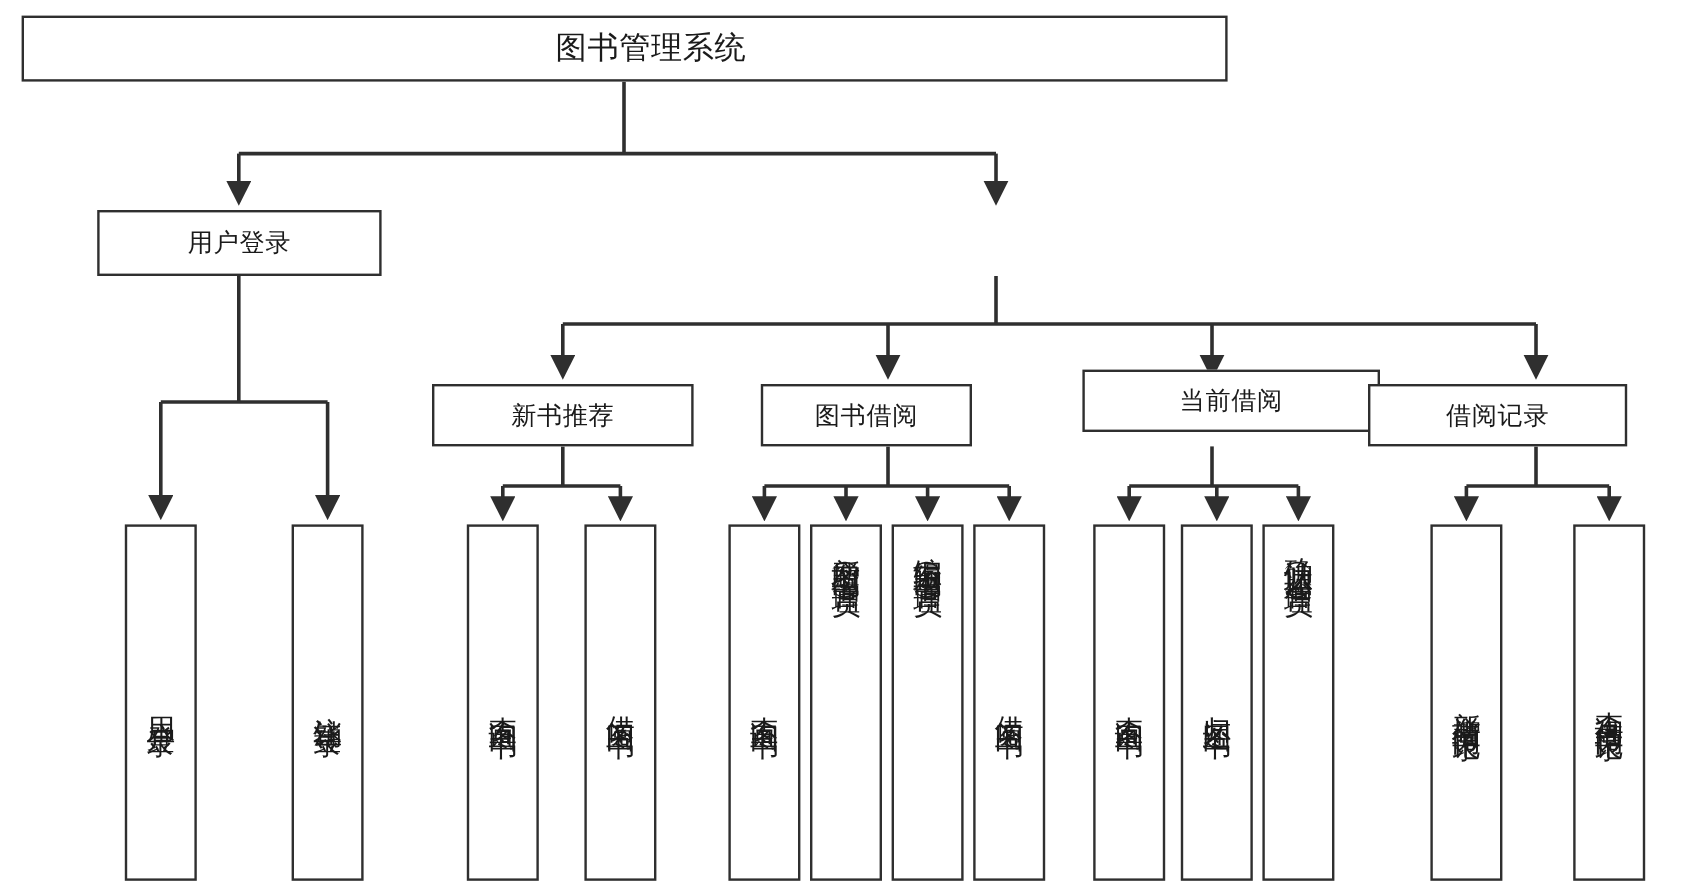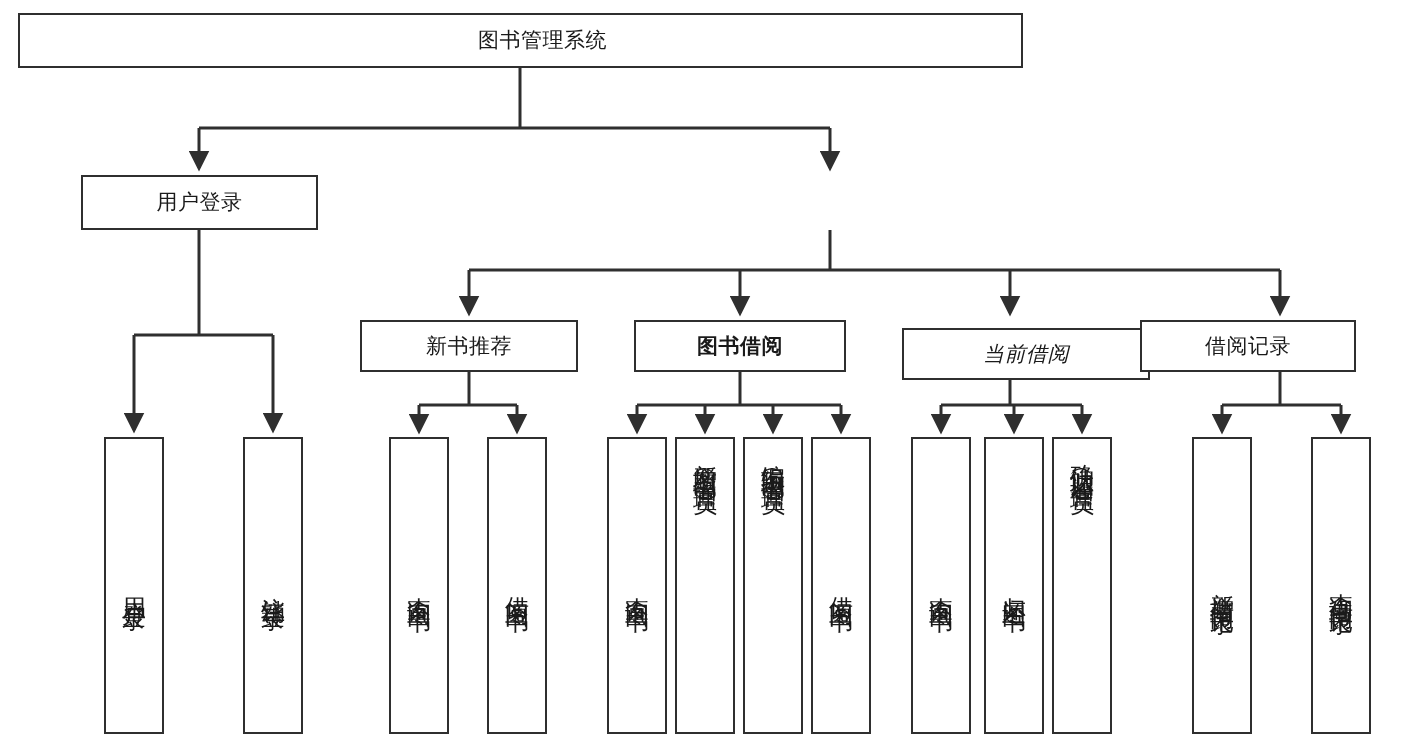--- a/index.html
+++ b/index.html
@@ -40,21 +40,21 @@
     display: block;
     text-align: center;
     line-height: 1.18;
   }
   .node.horizontal .node-label {
     font-size: 21px;
     letter-spacing: 0.5px;
     white-space: nowrap;
   }
   .node.root .node-label {
-    font-size: 21px;
+    font-size: 26px;
     margin-left: 44px;
   }
   .node.vertical {
     align-items: flex-start;
     padding-top: 6px;
   }
   .node.vertical .node-label {
     writing-mode: vertical-rl;
     text-orientation: upright;
     font-size: 24px;
@@ -137,24 +137,24 @@
     <span class="node-label">图书管理系统</span>
   </div>
 
   <div class="node horizontal" style="left: 81px; top: 175px; width: 237px; height: 55px;">
     <span class="node-label">用户登录</span>
   </div>
 
   <div class="node horizontal" style="left: 360px; top: 320px; width: 218px; height: 52px;">
     <span class="node-label">新书推荐</span>
   </div>
-  <div class="node horizontal" style="left: 634px; top: 320px; width: 212px; height: 52px; font-weight: bold;">
+  <div class="node horizontal" style="left: 634px; top: 320px; width: 176px; height: 52px;">
     <span class="node-label">图书借阅</span>
   </div>
-  <div class="node horizontal" style="left: 902px; top: 328px; width: 248px; height: 52px; font-style: italic;">
+  <div class="node horizontal" style="left: 902px; top: 308px; width: 248px; height: 52px;">
     <span class="node-label">当前借阅</span>
   </div>
   <div class="node horizontal" style="left: 1140px; top: 320px; width: 216px; height: 52px;">
     <span class="node-label">借阅记录</span>
   </div>
 
   <div class="node vertical centered" style="left: 104px; top: 437px; width: 60px; height: 297px;">
     <span class="node-label">用户登录</span>
   </div>
   <div class="node vertical centered" style="left: 243px; top: 437px; width: 60px; height: 297px;">

